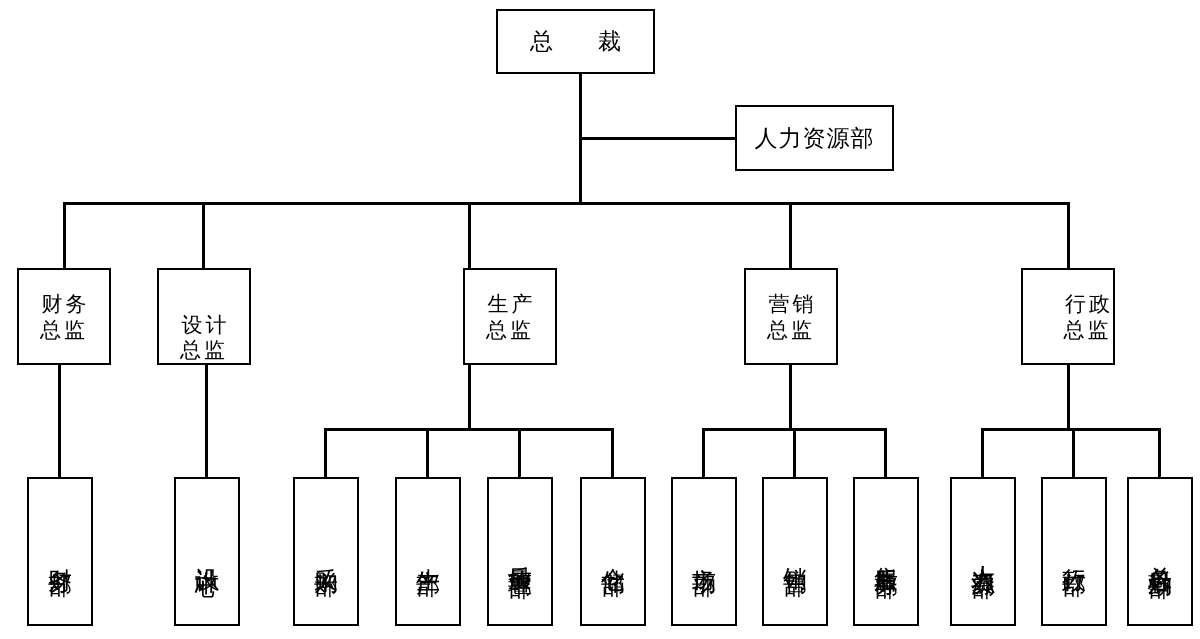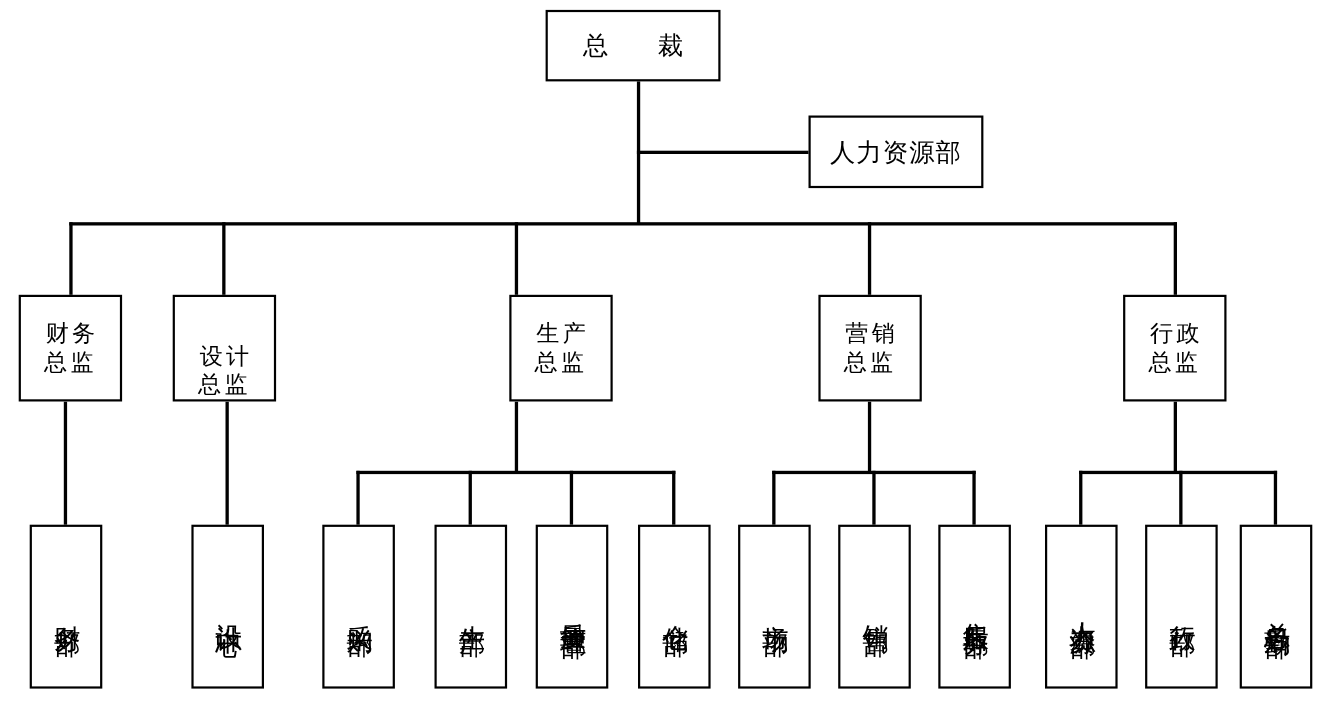--- a/index.html
+++ b/index.html
@@ -155,21 +155,21 @@
   <div class="node node-director" style="left:423px; width:94px;margin-left:40px;">
     <span class="node-label">生产
 总监</span>
   </div>
 
   <div class="node node-director" style="left:744px; width:94px;justify-content:center;">
     <span class="node-label">营销
 总监</span>
   </div>
 
-  <div class="node node-director" style="left:1021px; width:94px;">
+  <div class="node node-director" style="left:1021px; width:94px;justify-content:flex-end;">
     <span class="node-label">行政
 总监</span>
   </div>
 
   <div class="node node-dept" style="left:27px;">
     <span class="node-label">财务部</span>
   </div>
 
   <div class="node node-dept" style="left:174px;">
     <span class="node-label">设计中心</span>

